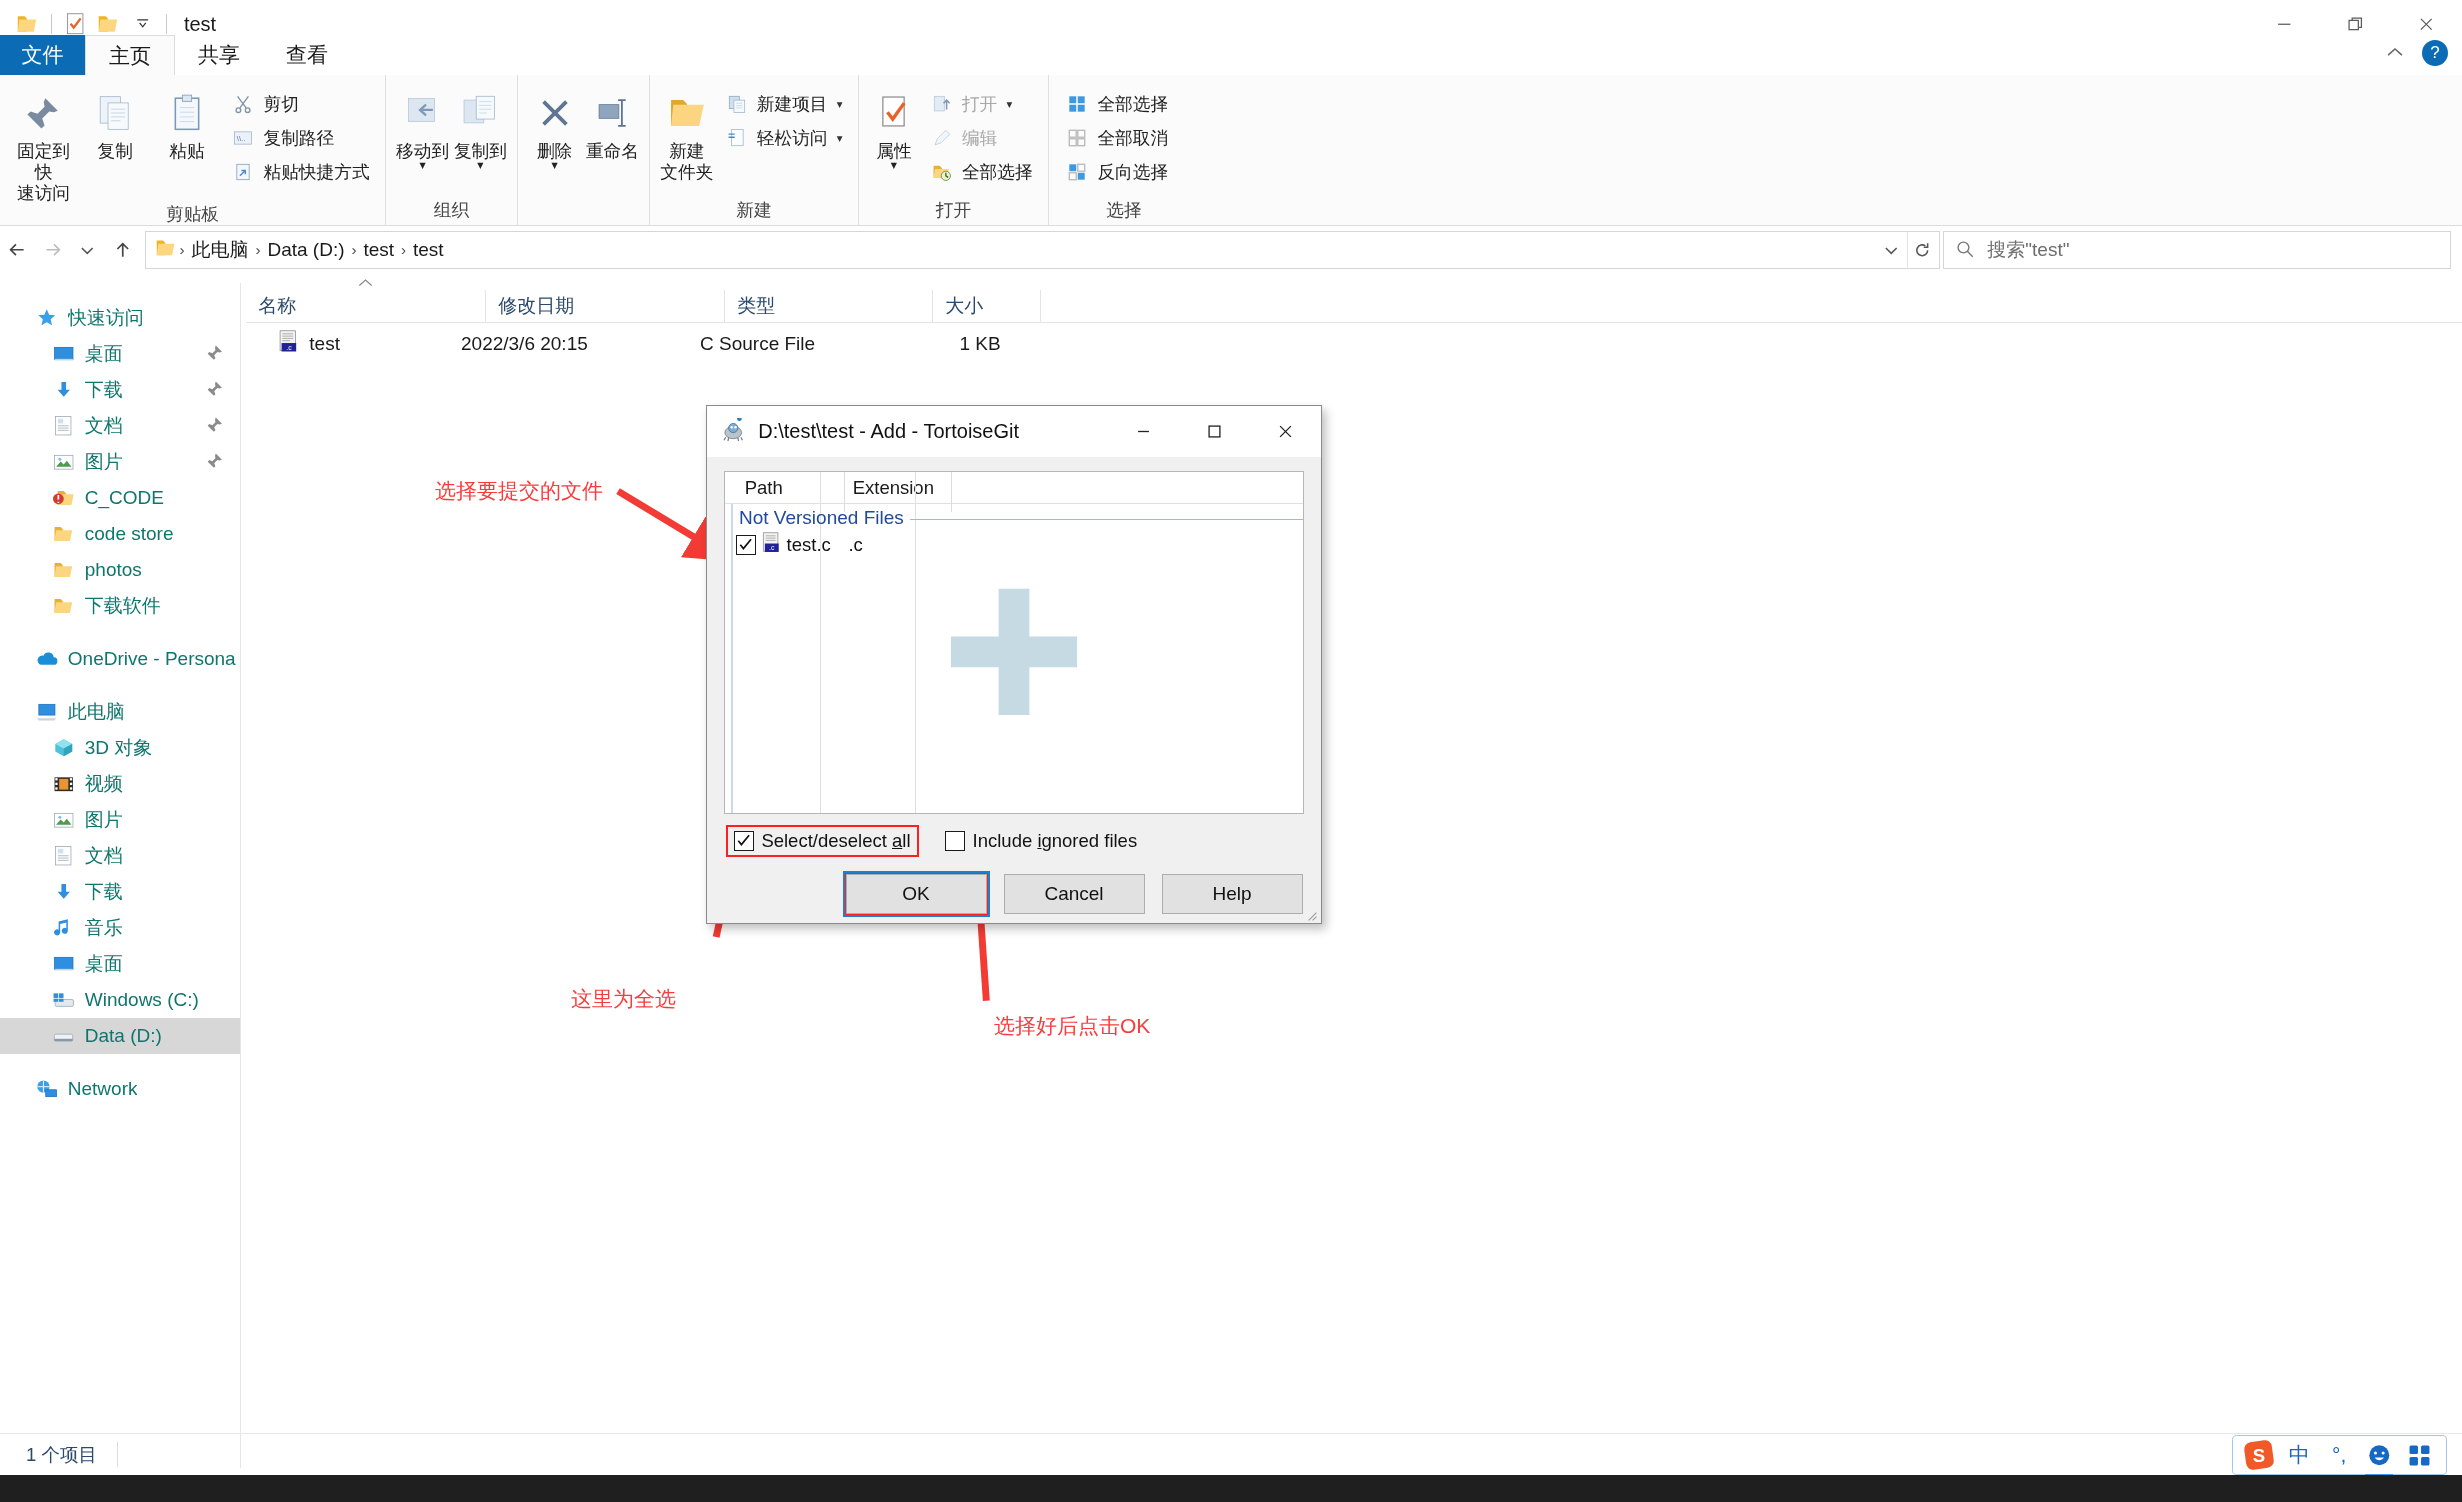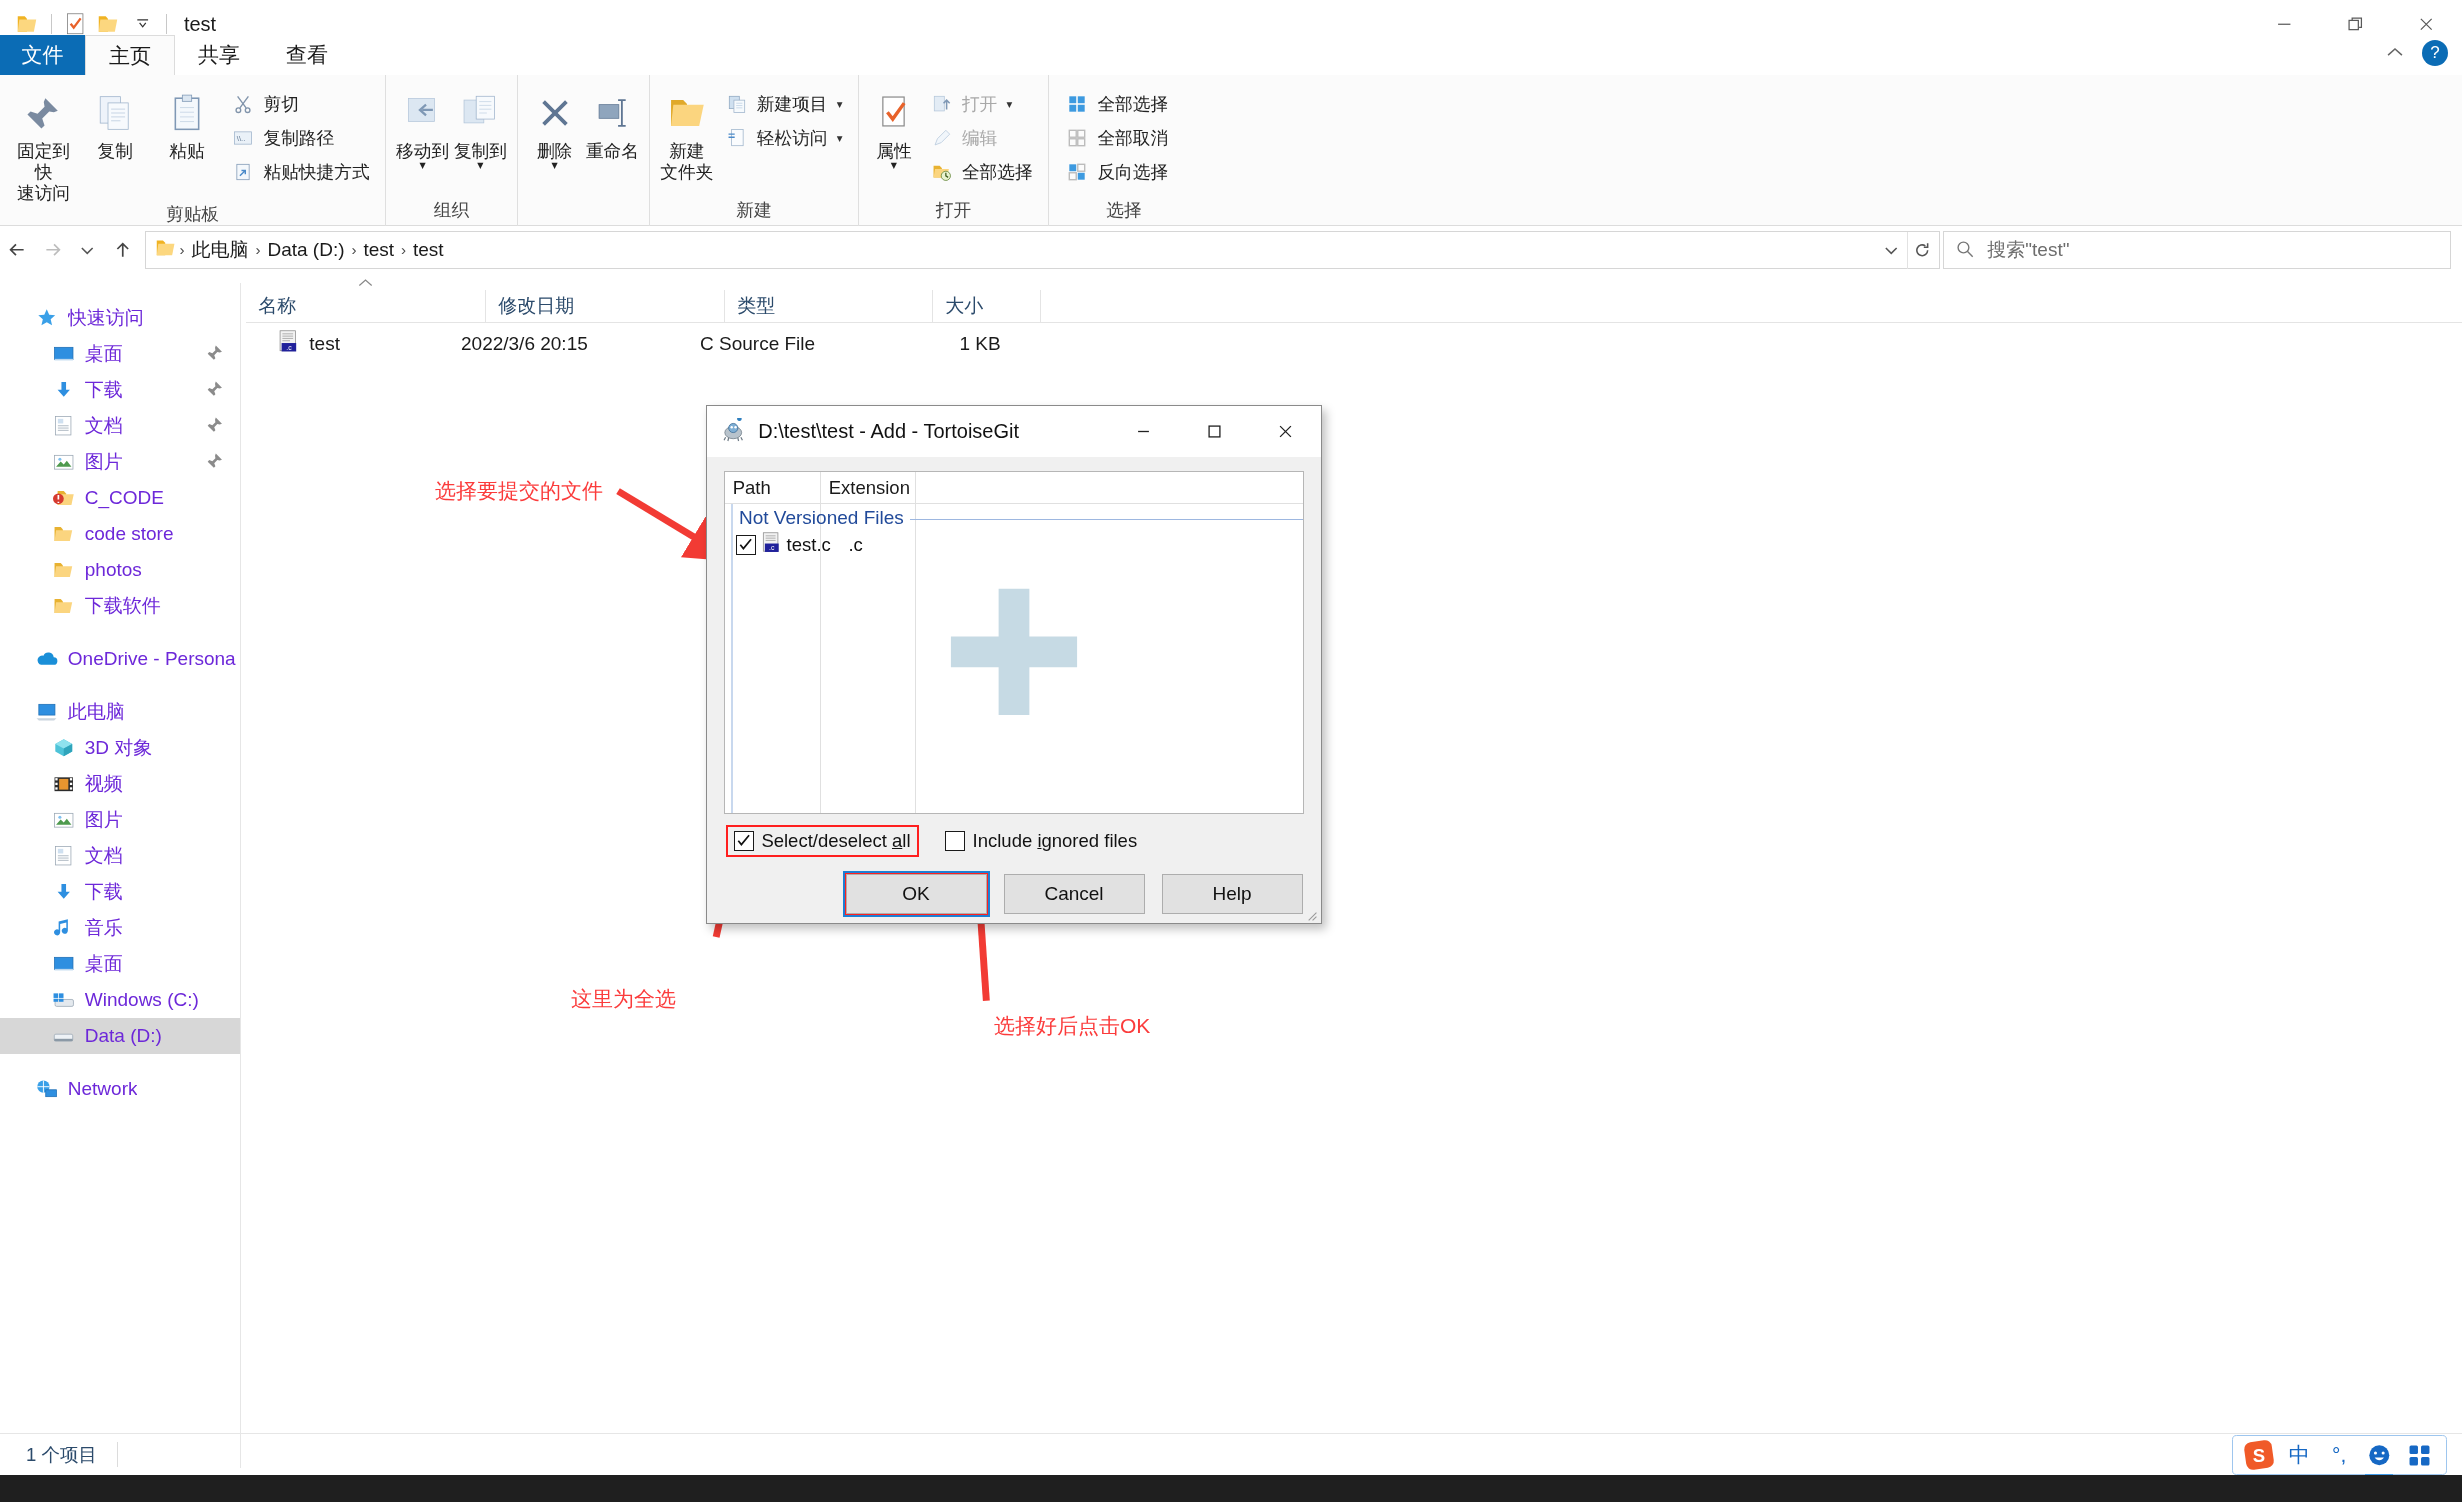--- a/index.html
+++ b/index.html
@@ -81,21 +81,21 @@
   .colhdr { position: absolute; left: 246px; top: 283px; width: 2216px; height: 40px;
     border-bottom: 0.8px solid #e4e4e4; display: flex; align-items: flex-end; }
   .col { font-size: 19px; color: #2b4a6b; padding-left: 12.3px; position: relative; height: 32px; display: flex; align-items: center; }
   .col + .col { border-left: 0.8px solid #e4e4e4; }
   .sortcaret { position: absolute; left: 246px; top: 274px; width: 239px; text-align: center;
     font-size: 15.4px; color: #777; }
 
   
   .sidebar { position: absolute; left: 0; top: 283px; width: 241px; height: 1185px; background: #fff;
     border-right: 0.8px solid #e6e6e6; padding-top: 17px; }
-  .nav-item { height: 36px; display: flex; align-items: center; gap: 9.2px; font-size: 19px; color: #6d28d9;
+  .nav-item { height: 36px; display: flex; align-items: center; gap: 9.2px; font-size: 19px; color: #0f766e;
     padding-left: 34px; position: relative; }
   .nav-item.root { padding-left: 34px; }
   .nav-item.child { padding-left: 51px; }
   .nav-item.selected { background: #d7d7d7; }
   .nav-item .ic { width: 24.6px; height: 24.6px; display: flex; align-items: center; justify-content: center; flex-shrink:0; }
   .nav-item .tx { white-space: nowrap; overflow: hidden; }
   .pin { position: absolute; right: 17px; top: 7.7px; }
   .nav-gap { height: 17px; }
 
   
@@ -127,21 +127,21 @@
     background: #f0f0f0; border: 0.8px solid #8a8a8a; box-shadow: 3.8px 4.6px 9.2px rgba(0,0,0,.25); }
   .dlg-title { height: 51px; background: #fff; display: flex; align-items: center; padding-left: 14px; }
   .dlg-title .tg-icon { width: 28px; height: 28px; margin-right: 9.2px; }
   .dlg-title .tt { font-size: 20px; color: #111; }
   .dlg-ctrls { margin-left: auto; display: flex; }
   .dlg-ctrls .b { width: 71px; height: 51px; display: flex; align-items: center; justify-content: center; }
 
   .dlg-body { padding: 14px 17px 0 17px; }
   .listpane { height: 343px; background: #fff; border: 0.8px solid #b6b6b6; position: relative; overflow: hidden; }
   .lhdr { height: 32px; display: flex; background: #fff; border-bottom: 0.8px solid #e0e0e0; }
-  .lhdr .c { font-size: 18.5px; color: #1a1a1a; padding: 4.6px 0 0 7.7px; height: 40px; }
+  .lhdr .c { font-size: 18.5px; color: #1a1a1a; padding: 4.6px 0 0 7.7px; height: 40px; margin-left: 12px; }
   .lhdr .c + .c { border-left: 0.8px solid #dcdcdc; }
   .grp { display: flex; align-items: center; padding: 3.1px 0 0 14px; position: relative; }
   .grp .gtx { font-size: 19px; color: #214a9a; white-space: nowrap; }
   .grp .gline { flex: 1; height: 0.8px; background: #9db7e0; margin-left: 6.2px; margin-top: 3.1px; }
   .lrow { display: flex; align-items: center; height: 31px; padding-left: 10.8px; gap: 5.4px; }
   .lrow .cb { width: 20px; height: 20px; border: 1.5px solid #1a1a1a; background: #fff;
     display: flex; align-items: center; justify-content: center; flex-shrink: 0; }
   .lrow .nm { font-size: 18.5px; color: #111; text-align: right; }
   .lrow .ext { font-size: 18.5px; color: #111; margin-left: 12.3px; }
   .leftbar { position: absolute; left: 6.2px; top: 32px; bottom: 0; width: 1.5px; background: #c8d8ee; }

